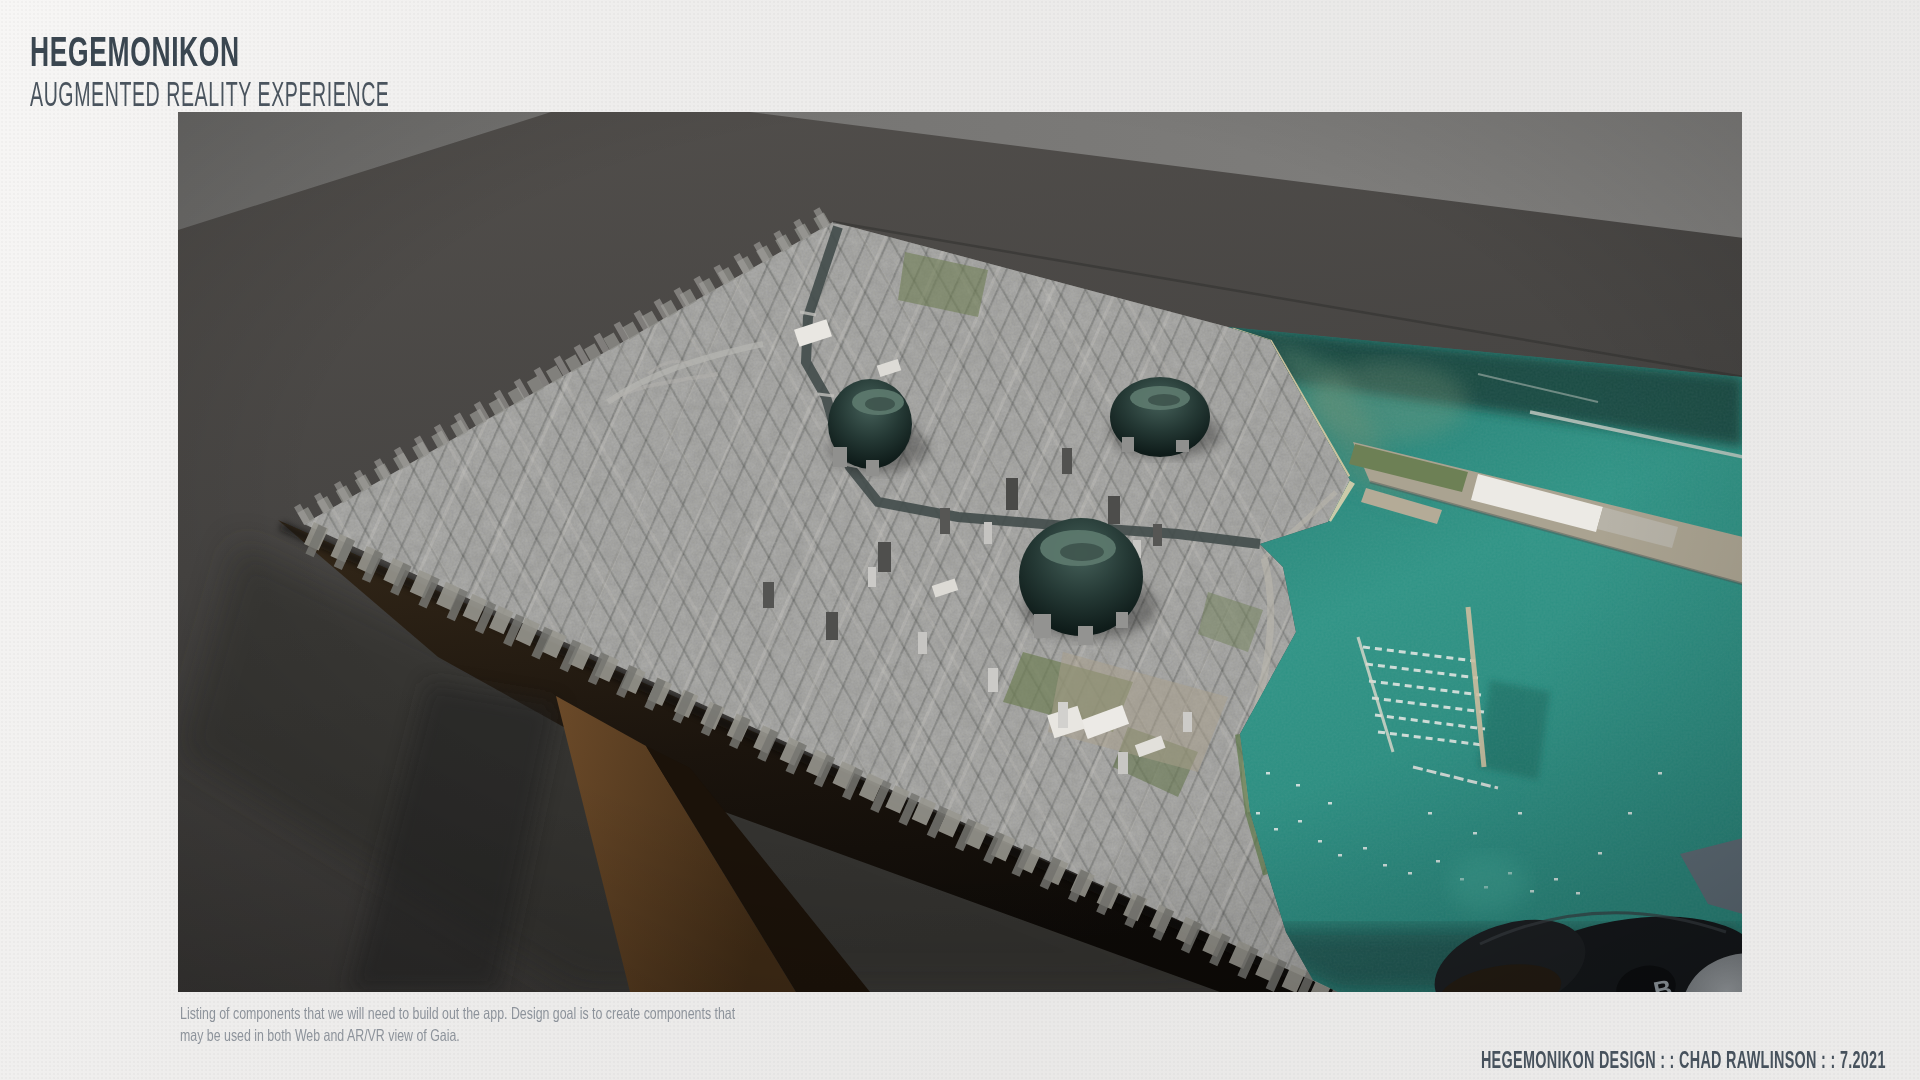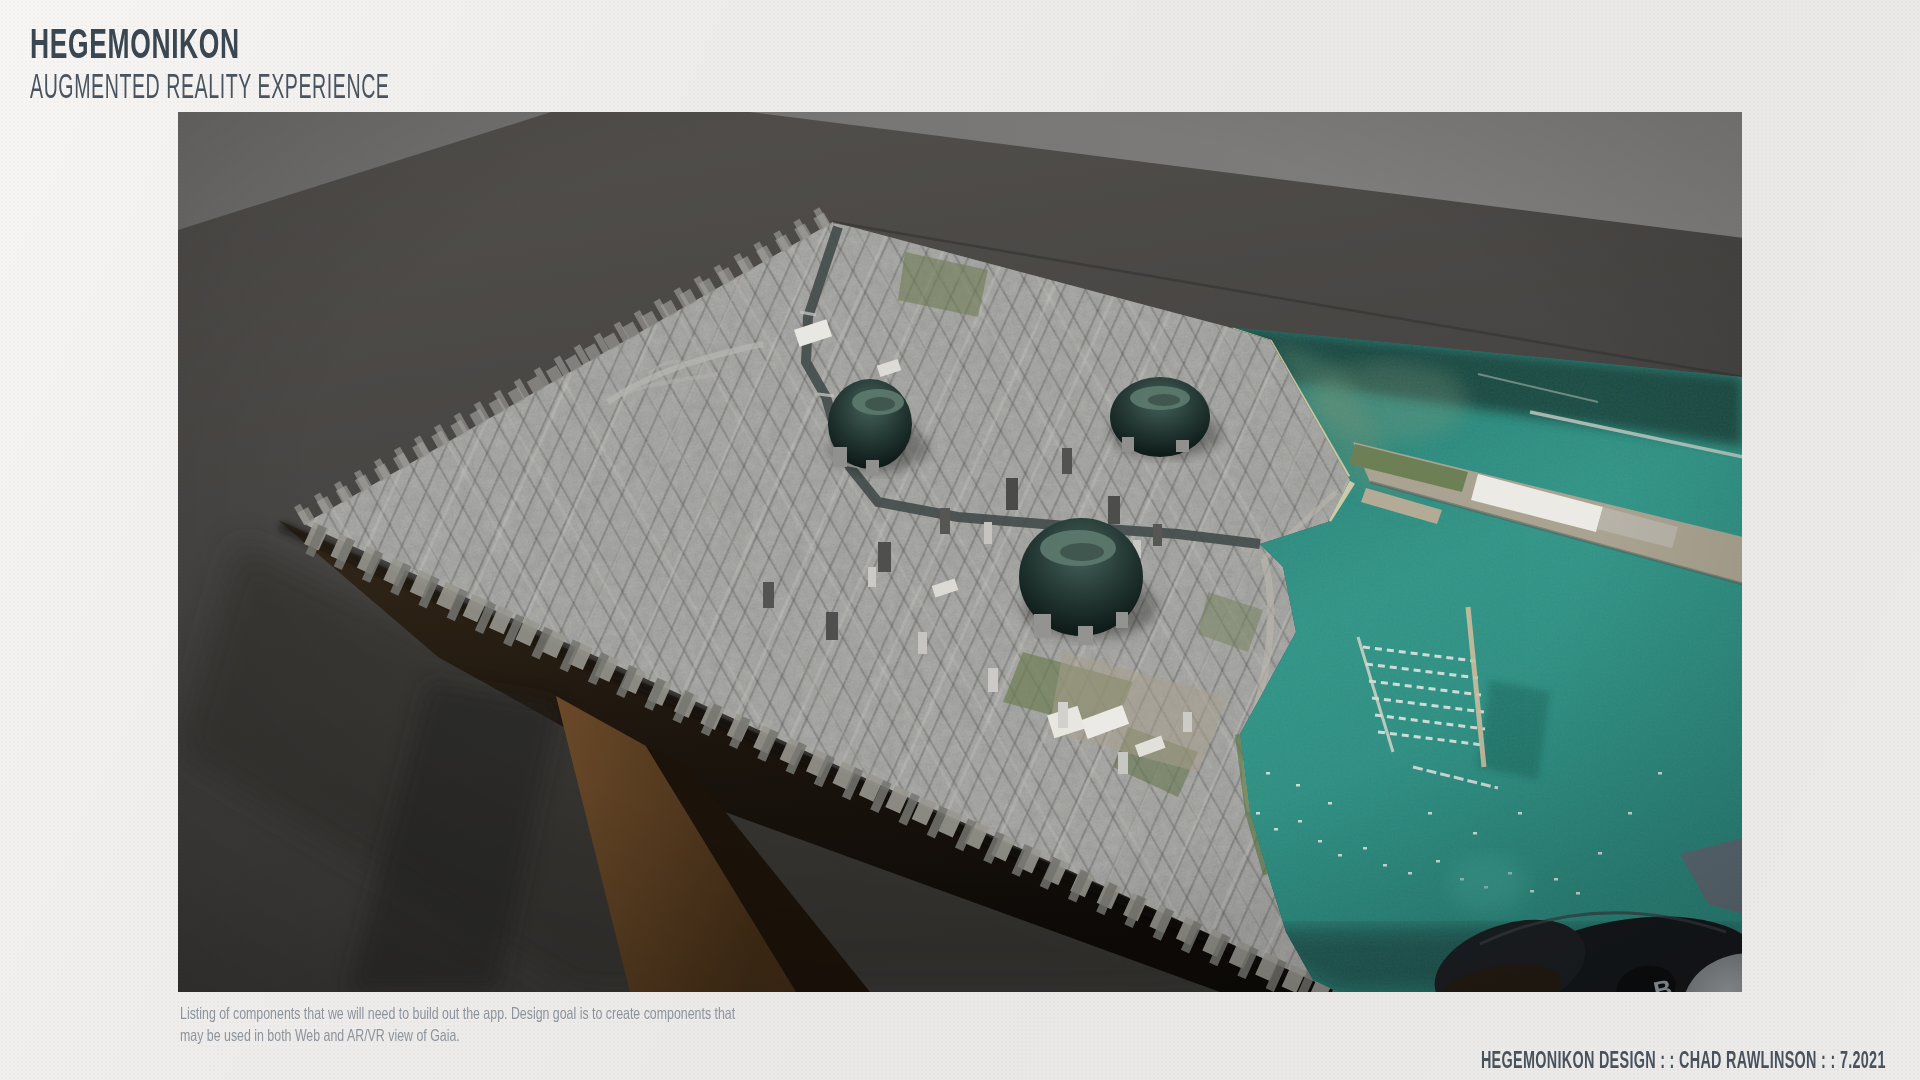--- a/index.html
+++ b/index.html
@@ -6,21 +6,21 @@
   body{
     width:1920px;height:1080px;overflow:hidden;position:relative;
     background:linear-gradient(115deg,#f7f6f5 0%,#eeedec 28%,#e9e8e7 62%,#ecebea 100%);
     font-family:"Liberation Sans", sans-serif;
   }
   .bg-texture{
     position:absolute;inset:0;pointer-events:none;
     background-image:radial-gradient(rgba(0,0,0,0.025) 1px, transparent 1px);
     background-size:4px 4px;
   }
-  .header{position:absolute;left:30px;top:23px;}
+  .header{position:absolute;left:30px;top:31px;}
   .title{
     font-size:42px;font-weight:bold;color:#3a4650;letter-spacing:1px;
     transform:scaleX(0.63);transform-origin:0 0;white-space:nowrap;line-height:1.0;
   }
   .subtitle{
     font-size:35px;font-weight:normal;color:#4a545e;letter-spacing:1px;
     transform:scaleX(0.56);transform-origin:0 0;white-space:nowrap;line-height:1.05;margin-top:3px;
   }
   .scene{
     position:absolute;left:178px;top:112px;width:1564px;height:880px;overflow:hidden;

